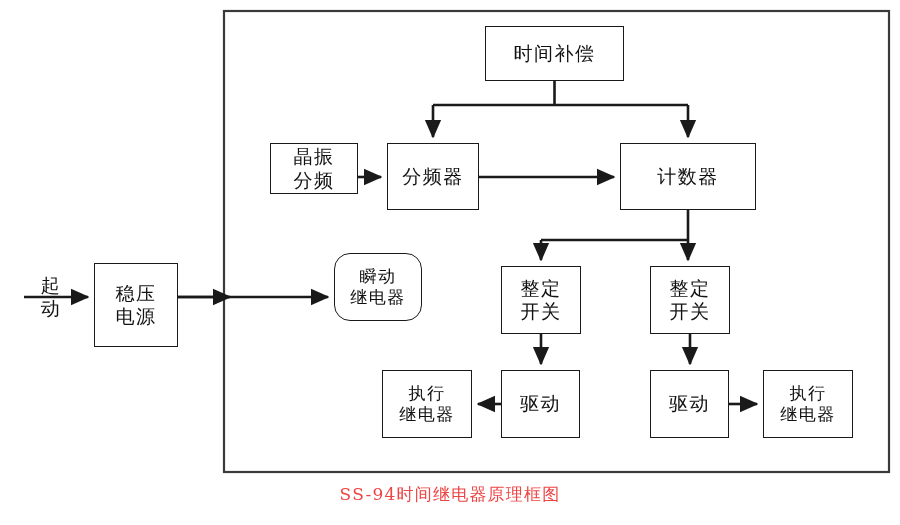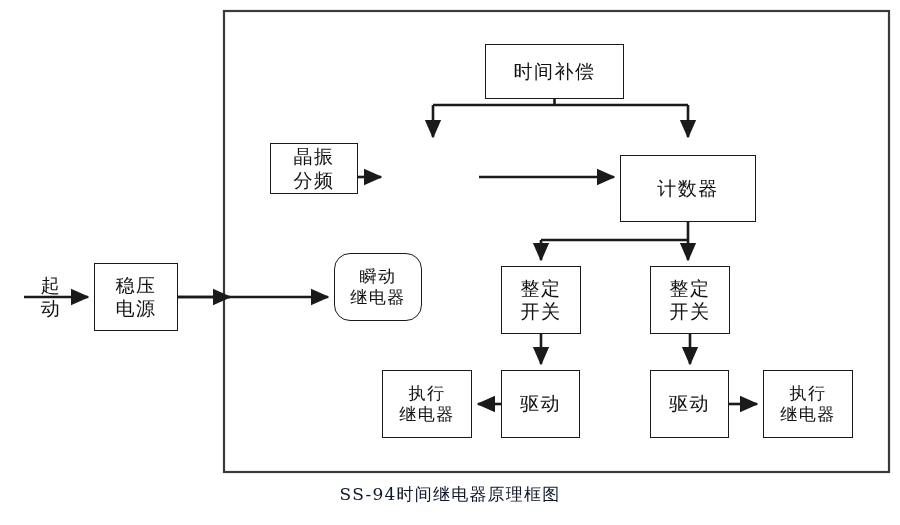--- a/index.html
+++ b/index.html
@@ -52,21 +52,21 @@
     align-items: center;
     justify-content: center;
     white-space: nowrap;
   }
   #caption {
     position: absolute;
     left: 0;
     top: 483px;
     width: 900px;
     text-align: center;
-    color: #0f172a;
+    color: #ef4444;
     font-size: 17px;
     letter-spacing: 1.2px;
     font-family: "DejaVu Serif", "Liberation Serif", serif;
     white-space: nowrap;
   }
 </style>
 </head>
 <body>
 
 <div id="canvas">
@@ -103,35 +103,38 @@
 
       <path d="M 729 404 L 757 404" marker-end="url(#arrow)"></path>
 
       <path d="M 24 297 L 88 297" marker-end="url(#arrow)"></path>
 
       <path d="M 178 297 L 328 297" marker-end="url(#arrow)"></path>
       <path d="M 178 297 L 230 297" marker-end="url(#arrow)"></path>
     </g>
   </svg>
 
-  <div class="node-box" style="left:485px; top:44px; width:139px; height:55px;">
+  <div class="node-box" style="left:485px; top:26px; width:139px; height:55px;">
     <span class="node-line">时间补偿</span>
   </div>
 
   <div class="node-box" style="left:270px; top:143px; width:88px; height:51px;">
     <span class="node-line">晶振</span>
     <span class="node-line">分频</span>
   </div>
 
+  <div class="node-box" style="left:387px; top:143px; width:92px; height:67px;">
+    <span class="node-line">分频器</span>
+  </div>
 
-  <div class="node-box" style="left:620px; top:143px; width:136px; height:67px;margin-top:12px;">
+  <div class="node-box" style="left:620px; top:143px; width:136px; height:67px;">
     <span class="node-line">计数器</span>
   </div>
 
-  <div class="node-box" style="left:94px; top:263px; width:84px; height:68px;">
+  <div class="node-box" style="left:94px; top:263px; width:84px; height:84px;">
     <span class="node-line">稳压</span>
     <span class="node-line">电源</span>
   </div>
 
   <div class="node-box" style="left:334px; top:253px; width:88px; height:68px; font-size:17px;border-radius:16px;">
     <span class="node-line">瞬动</span>
     <span class="node-line">继电器</span>
   </div>
 
   <div class="node-box" style="left:501px; top:266px; width:80px; height:68px;">

